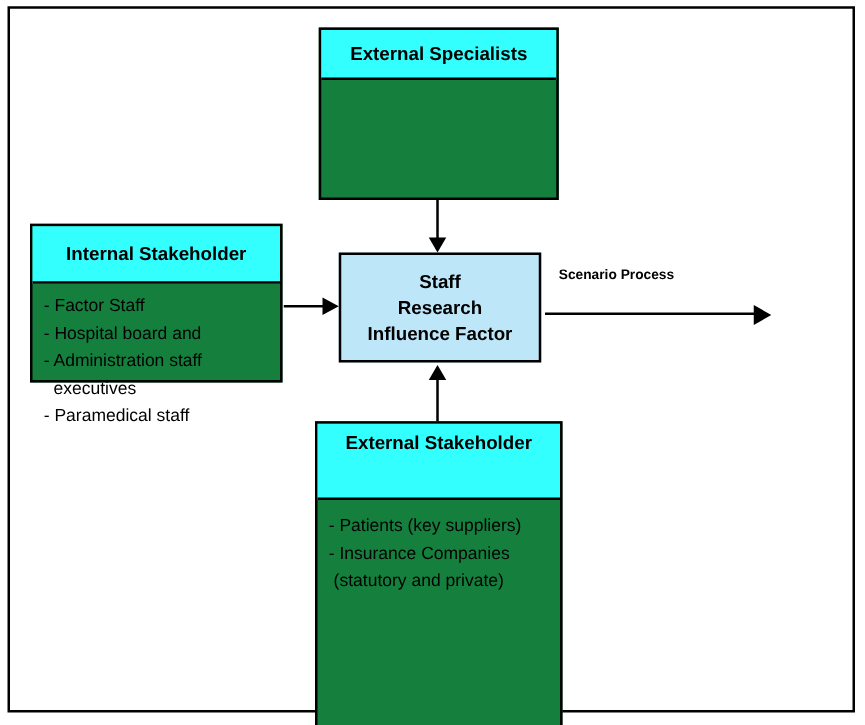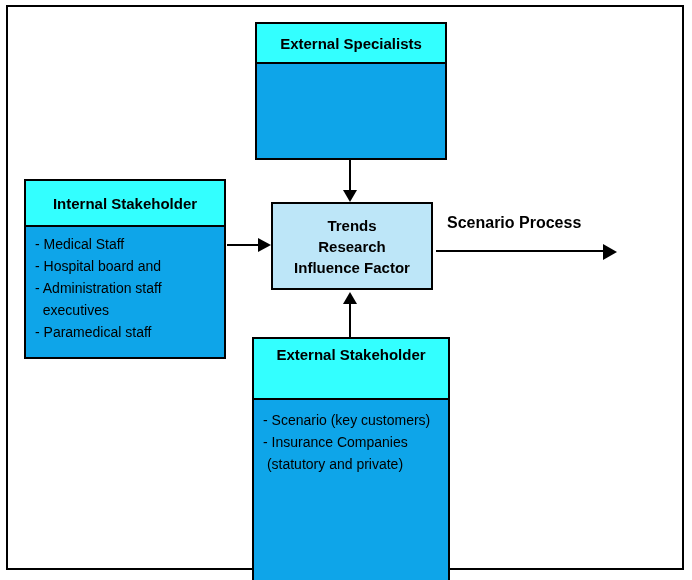--- a/index.html
+++ b/index.html
@@ -15,21 +15,21 @@
 
   .frame {
     position: absolute;
     left: 6px; top: 5px;
     width: 678px; height: 565px;
     border: 2px solid #000000;
   }
 
   .box {
     position: absolute;
-    background: #0ea5e9;
+    background: #15803d;
     border: 2px solid #000000;
   }
   .box-header {
     background: #33FFFF;
     border-bottom: 2px solid #000000;
     font-weight: bold;
     font-size: 15px;
     display: flex;
     justify-content: center;
     align-items: center;
@@ -44,21 +44,21 @@
     line-height: 22px;
     padding: 6px 4px 0 9px;
   }
   .line { white-space: pre; }
 
   
   #box-specialists { left: 255px; top: 22px; width: 192px; height: 138px; }
   #box-specialists .box-header { height: 40px; }
 
   
-  #box-internal { left: 24px; top: 179px; width: 202px; height: 180px; }
+  #box-internal { left: 24px; top: 179px; width: 202px; height: 127px; }
   #box-internal .box-header { height: 46px; }
 
   
   #box-trends {
     left: 271px; top: 202px; width: 162px; height: 88px;
     background: #BDE6F8;
     display: flex;
     flex-direction: column;
     justify-content: center;
     align-items: center;
@@ -90,56 +90,56 @@
   #arrow-up-head    { left: 343px; top: 292px; }
   #arrow-up-line    { left: 349px; top: 302px; height: 35px; }
 
   #arrow-scenario-line { left: 436px; top: 250px; width: 169px; }
   #arrow-scenario-head { left: 603px; top: 244px; border-top-width: 8px; border-bottom-width: 8px; border-left-width: 14px; }
 
   #scenario-label {
     position: absolute;
     left: 447px; top: 214px;
     font-weight: bold;
-    font-size: 16px;
+    font-size: 11px;
     white-space: nowrap;
   }
 </style>
 </head>
 <body>
 
 <div class="stage">
 
   <div class="frame"></div>
 
   <div class="box" id="box-specialists">
     <div class="box-header">External Specialists</div>
   </div>
 
   <div class="box" id="box-internal">
     <div class="box-header">Internal Stakeholder</div>
     <div class="box-body">
-      <div class="line">- Medical Staff</div>
+      <div class="line">- Factor Staff</div>
       <div class="line">- Hospital board and</div>
       <div class="line">- Administration staff</div>
       <div class="line">  executives</div>
       <div class="line">- Paramedical staff</div>
     </div>
   </div>
 
   <div class="box" id="box-trends">
-    <div>Trends</div>
+    <div>Staff</div>
     <div>Research</div>
     <div>Influence Factor</div>
   </div>
 
   <div class="box" id="box-external">
     <div class="box-header top-aligned">External Stakeholder</div>
     <div class="box-body">
-      <div class="line">- Scenario (key customers)</div>
+      <div class="line">- Patients (key suppliers)</div>
       <div class="line">- Insurance Companies</div>
       <div class="line"> (statutory and private)</div>
     </div>
   </div>
 
   <div class="vline" id="arrow-down-line"></div>
   <div class="tri tri-down" id="arrow-down-head"></div>
 
   <div class="hline" id="arrow-left-line"></div>
   <div class="tri tri-right" id="arrow-left-head"></div>

